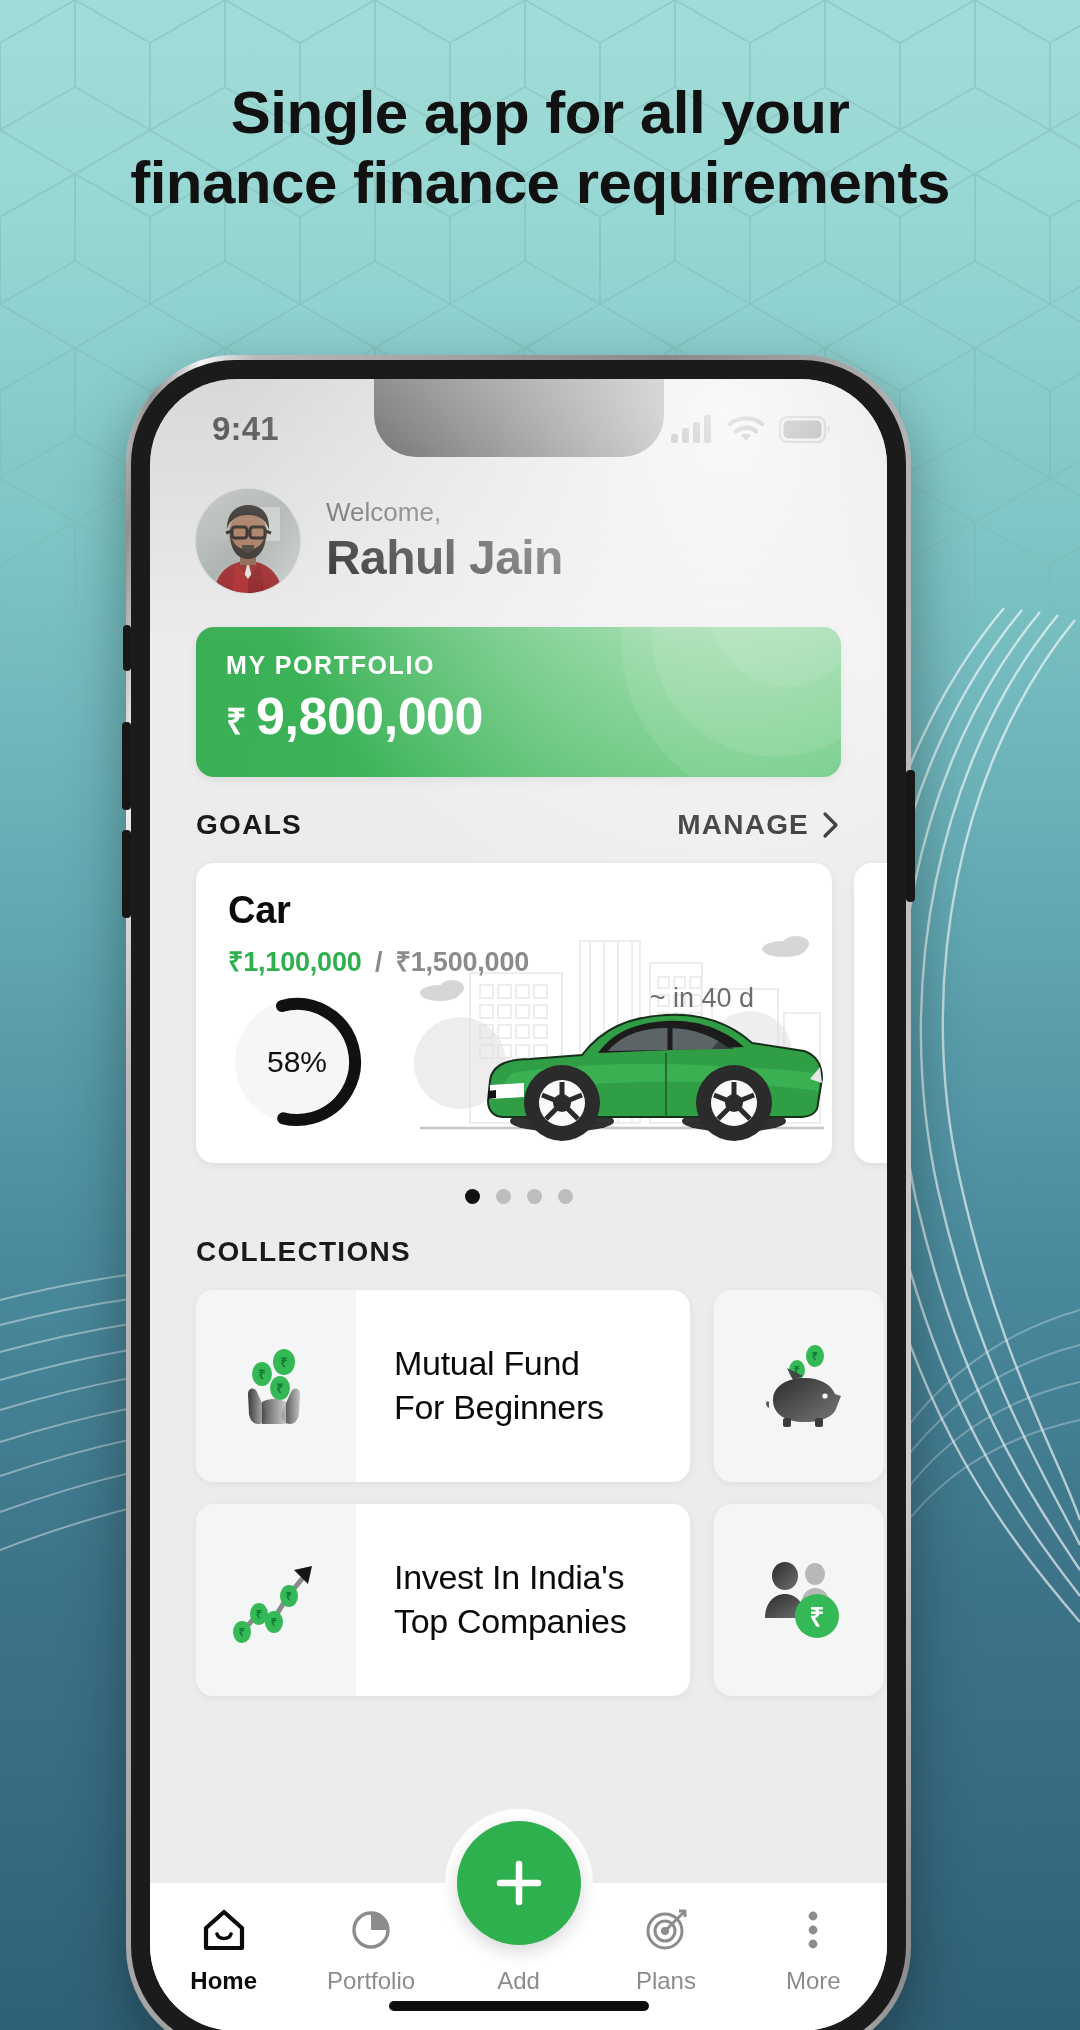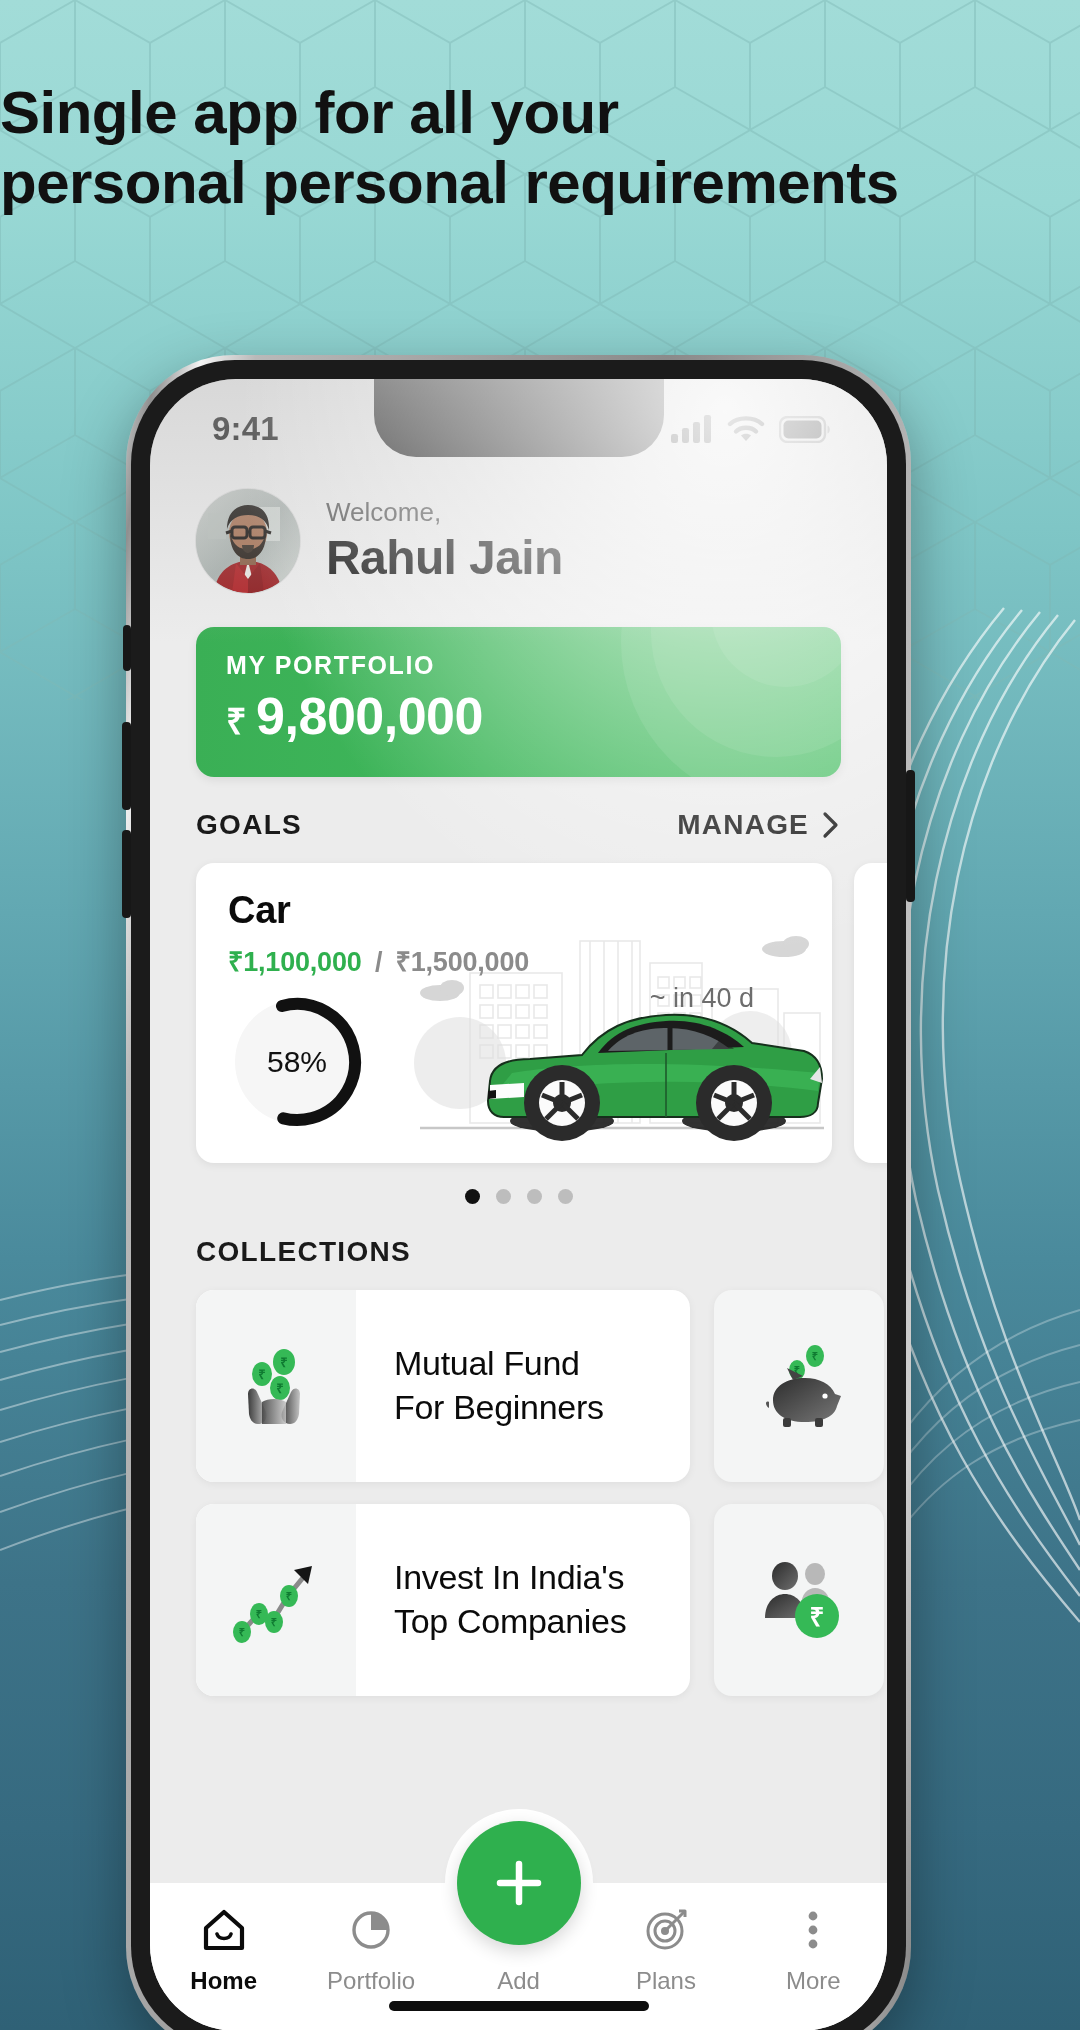--- a/index.html
+++ b/index.html
@@ -29,21 +29,21 @@
     position: absolute; left: 0; top: 0; width: 1080px; height: 700px;
     opacity: .45;
   }
   #bg-waves {
     position: absolute; left: 0; top: 0; width: 1080px; height: 2030px;
   }
 
   
   #headline {
     position: absolute; left: 0; top: 78px; width: 1080px;
-    text-align: left;
+    text-align: center;
     color: #111;
     font-size: 60px;
     line-height: 1.17;
     font-weight: 700;
     letter-spacing: -0.5px;
   }
   #headline .l { display: block; }
 
   
   #phone {
@@ -280,21 +280,21 @@
     <g fill="none" stroke="#ffffff" stroke-width="2" opacity=".28">
       <path d="M1080 1310 C 1010 1330, 950 1370, 905 1430"></path>
       <path d="M1080 1345 C 1005 1364, 945 1404, 900 1466"></path>
       <path d="M1080 1382 C 1000 1400, 940 1440, 896 1504"></path>
       <path d="M1080 1420 C 996 1438, 936 1478, 892 1542"></path>
     </g>
   </svg>
 
   <div id="headline">
     <span class="l">Single app for all your</span>
-    <span class="l">personal personal requirements</span>
+    <span class="l">finance finance requirements</span>
   </div>
 </div>
 
 <div id="phone">
   <div id="phone-body">
 
     <div class="side-btn" id="btn-mute"></div>
     <div class="side-btn" id="btn-vup"></div>
     <div class="side-btn" id="btn-vdn"></div>
     <div class="side-btn" id="btn-power"></div>

